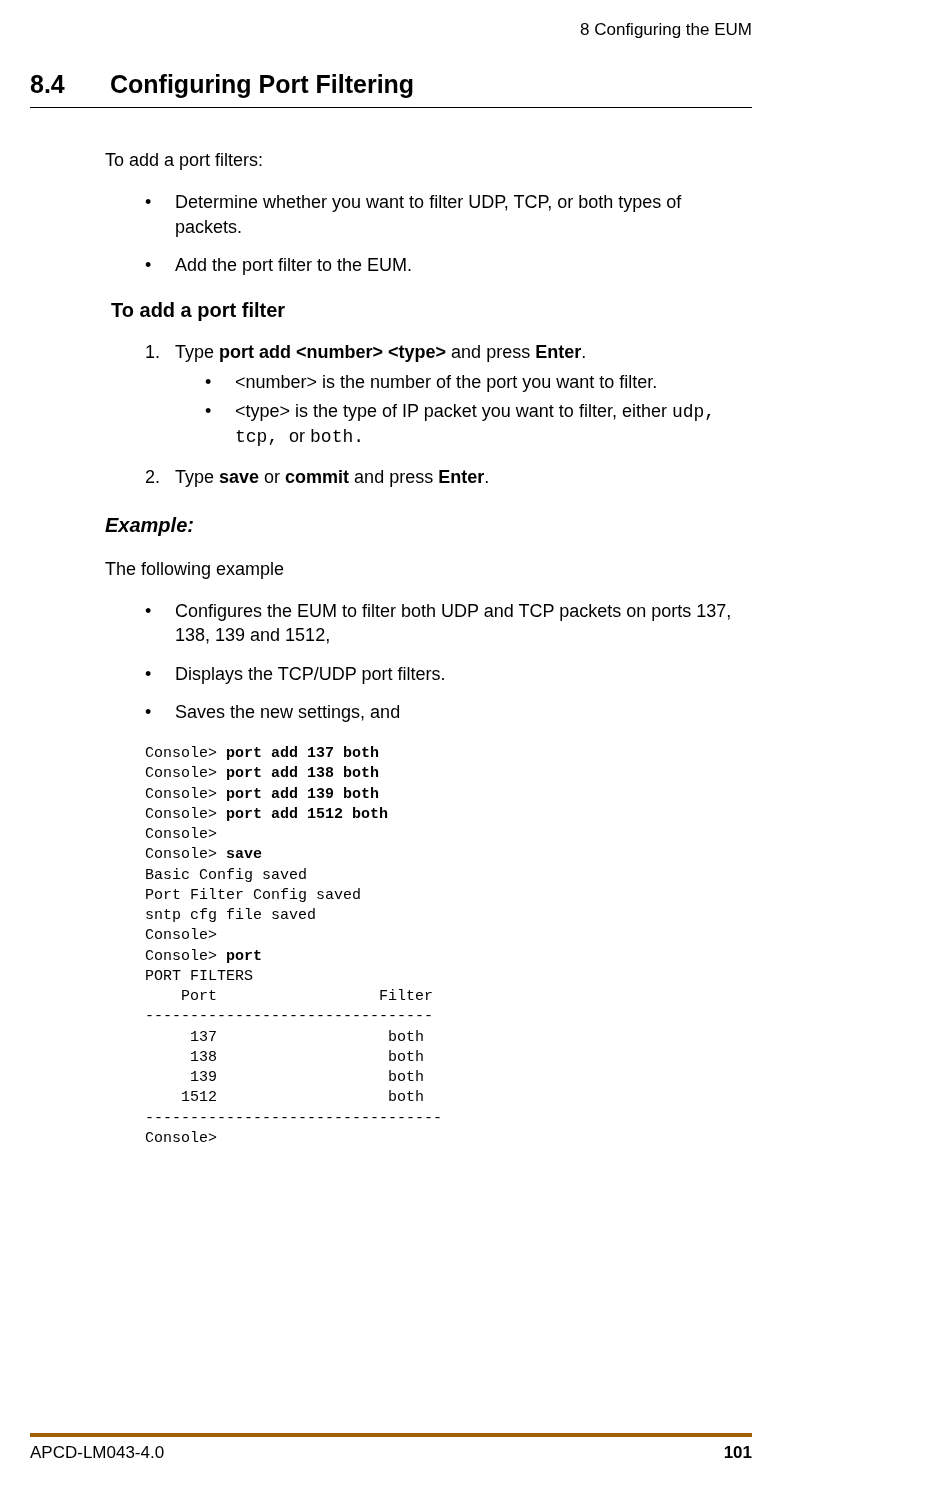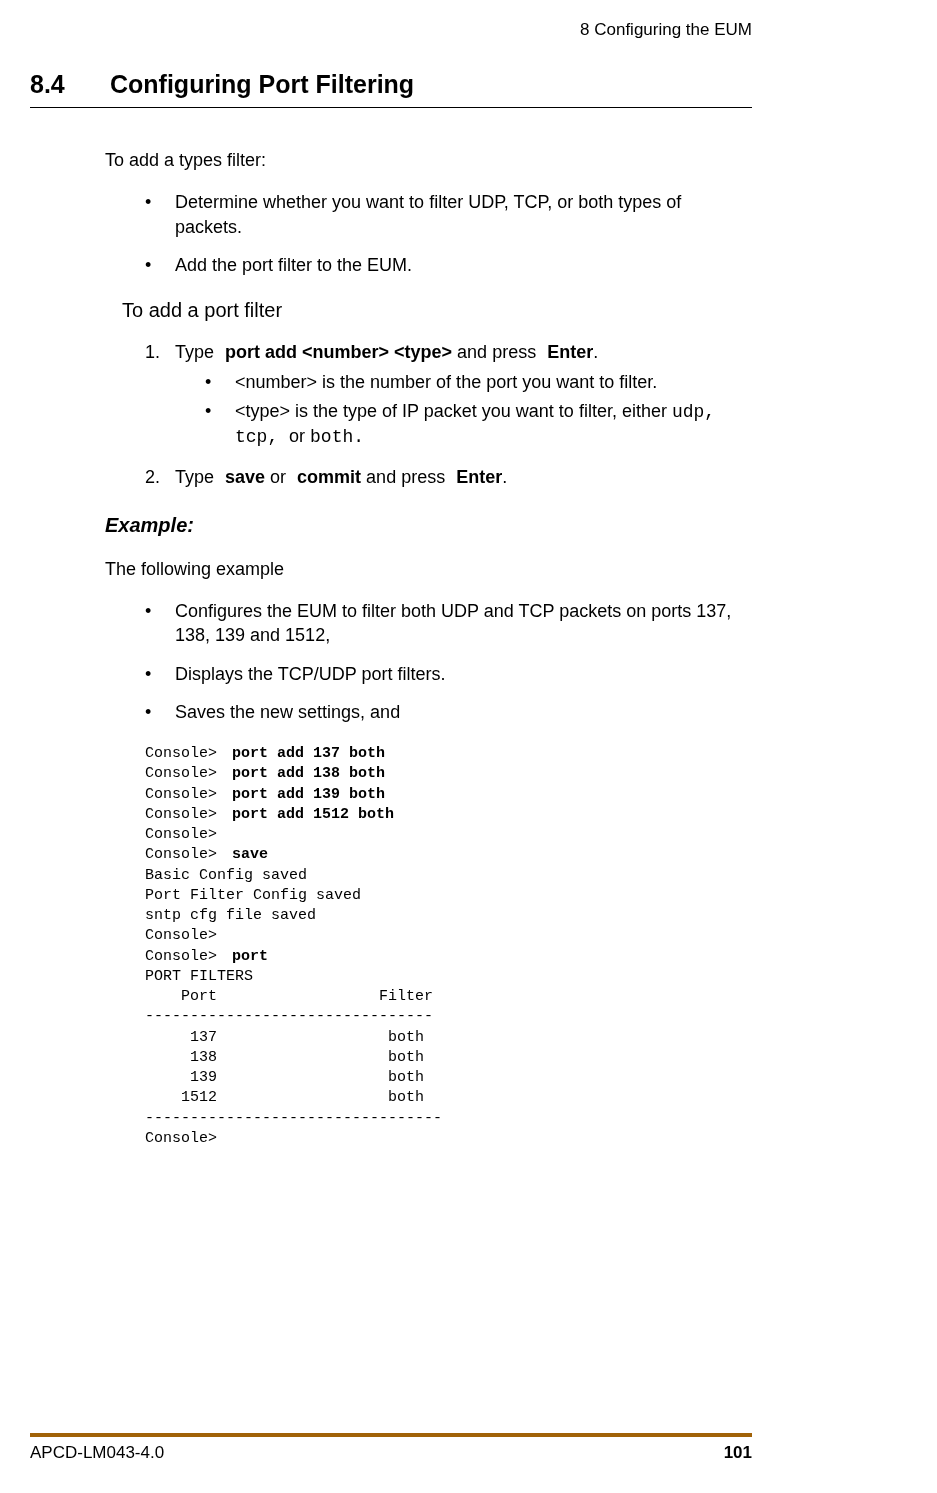--- a/index.html
+++ b/index.html
@@ -61,22 +61,22 @@
     margin-bottom: 4px;
   }
   .sub-bullets li::before {
     content: "•";
     position: absolute;
     left: 30px;
     top: 0;
   }
   .subheading {
     font-size: 20px;
-    font-weight: normal;
-    margin: 20px 0 16px 17px;
+    font-weight: bold;
+    margin: 20px 0 16px 6px;
   }
   .ol-steps { list-style: none; padding: 0; margin: 0 0 18px 0; }
   .ol-steps > li {
     position: relative;
     padding-left: 70px;
     margin-bottom: 16px;
   }
   .ol-steps > li .num {
     position: absolute;
     left: 40px;
@@ -92,21 +92,21 @@
     font-family: "Courier New", Courier, monospace;
   }
   .console {
     font-family: "Courier New", Courier, monospace;
     font-size: 15px;
     white-space: pre;
     line-height: 1.35;
     margin-left: 40px;
     margin-top: 8px;
   }
-  .b { font-weight: bold; margin-left: 6px; }
+  .b { font-weight: bold; }
   .footer {
     position: absolute;
     left: 30px;
     right: 60px;
     bottom: 30px;
     border-top: 4px solid #a16207;
     padding-top: 6px;
     font-size: 17px;
     display: flex;
     justify-content: space-between;
@@ -120,21 +120,21 @@
 
   <div class="header-right">8  Configuring the EUM</div>
 
   <div class="section-title">
     <span class="section-num">8.4</span><span>Configuring Port Filtering</span>
   </div>
   <hr class="title-rule">
 
   <div class="body">
 
-    <p class="para">To add a types filter:</p>
+    <p class="para">To add a port filters:</p>
 
     <ul class="ul-bullets">
       <li>Determine whether you want to filter UDP, TCP, or both types of packets.</li>
       <li>Add the port filter to the EUM.</li>
     </ul>
 
     <div class="subheading">To add a port filter</div>
 
     <ol class="ol-steps">
       <li>

